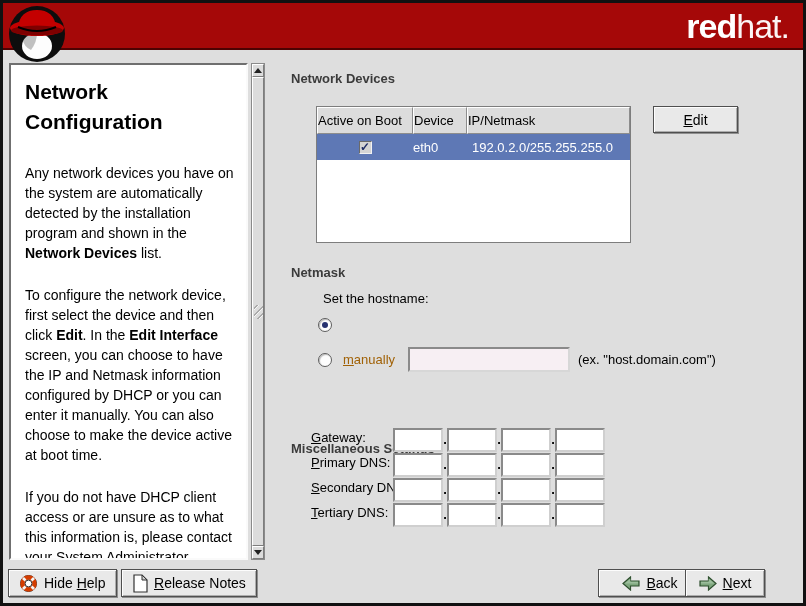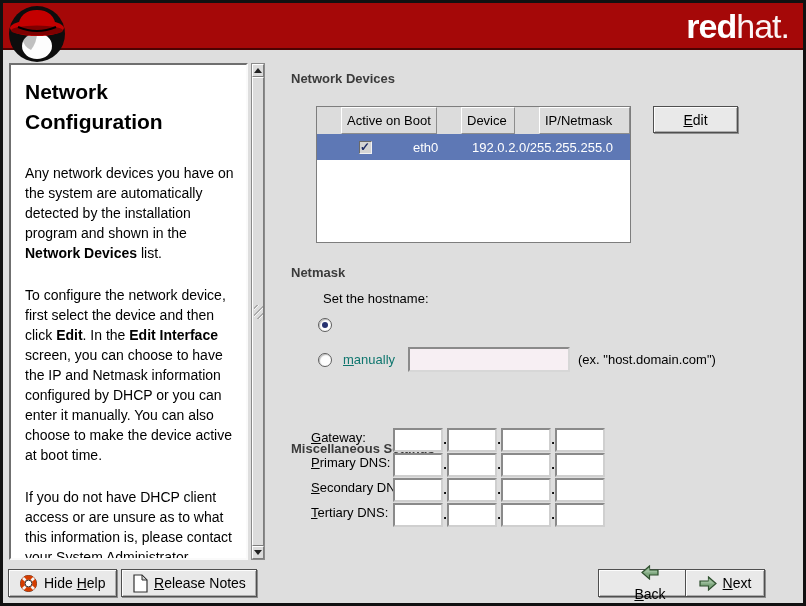--- a/index.html
+++ b/index.html
@@ -68,21 +68,21 @@
 
   
   .dev-table{
     position:absolute; left:313px; top:103px; width:315px; height:137px;
     background:#fff; border:1px solid #7d7d7d;
   }
   .dev-head{ display:flex; height:27px; background:#dcdcdc; font-size:13px; }
   .dev-head .hc{
     border-right:1px solid #8d8d8d; border-bottom:1px solid #8d8d8d;
     border-top:1px solid #fff; border-left:1px solid #fff;
-    display:flex; align-items:center; padding-left:5px;margin-left:24px;
+    display:flex; align-items:center; 
   }
   .c1{ width:96px; } .c2{ width:54px; } .c3{ flex:1; }
   .dev-row{ display:flex; height:26px; background:#5e78b5; color:#fff; font-size:13px; align-items:center; }
   .dev-row .rc1{ width:96px; display:flex; justify-content:center; }
   .dev-row .rc2{ width:54px; }
   .dev-row .rc3{ flex:1; padding-left:5px; }
   .checkbox{
     width:13px; height:13px; background:#d4d4d4; border:1px solid;
     border-color:#6a6a6a #f2f2f2 #f2f2f2 #6a6a6a;
     display:flex; align-items:center; justify-content:center;
@@ -97,21 +97,21 @@
     background:#fdfdfd; border:1px solid #5d5d5d;
     box-shadow:inset 1px 1px 1px #bdbdbd;
   }
   .radio .dot{
     position:absolute; left:3px; top:3px; width:6px; height:6px;
     border-radius:50%; background:#26316f;
   }
   .focus-label{
     position:absolute; font-size:13px; border:1px dotted #444; padding:1px 4px; color:#000;
   }
-  .radio-label{ position:absolute; font-size:13px; color:#0f766e; }
+  .radio-label{ position:absolute; font-size:13px; color:#a16207; }
   .host-input{
     position:absolute; left:405px; top:344px; width:162px; height:25px;
     background:#f7eff3; border:2px solid; border-color:#8a8a8a #d7d7d7 #d7d7d7 #8a8a8a;
     font-size:13px; padding:0 4px; font-family:"Liberation Sans", sans-serif;
   }
 
   
   .misc-row-label{ position:absolute; left:308px; font-size:13px; color:#000; }
   .octet-group{ position:absolute; left:390px; display:flex; align-items:center; }
   .octet{
@@ -268,21 +268,21 @@
   <button class="btn bottom-btn" style="left:118px;">
     <span>
       <svg class="icon-svg" width="16" height="19" viewBox="0 0 16 19">
         <path d="M2 1 h8 l5 5 v12 h-13 z" fill="#fff" stroke="#333" stroke-width="1.2"></path>
         <path d="M10 1 l5 5 h-5 z" fill="#cfcfcf" stroke="#333" stroke-width="1"></path>
       </svg>
     </span>
     <span><span></span><span class="mn">R</span><span>elease Notes</span></span>
   </button>
 
-  <button class="btn bottom-btn" style="left:595px; width:104px;flex-direction:column;">
+  <button class="btn bottom-btn" style="left:595px; width:104px;">
     <span>
       <svg class="icon-svg" width="18" height="15" viewBox="0 0 18 15">
         <path d="M8.5 1 L1 7.5 L8.5 14 L8.5 10 H17 V5 H8.5 Z" fill="#7fa87f" stroke="#2e4f2e" stroke-width="1.2"></path>
         <path d="M8.5 2.5 L2.8 7.5 H16 V5.8 H8.5 Z" fill="#a8c8a8" opacity="0.7"></path>
       </svg>
     </span>
     <span><span></span><span class="mn">B</span><span>ack</span></span>
   </button>
 
   <button class="btn bottom-btn" style="left:682px; width:80px;">

